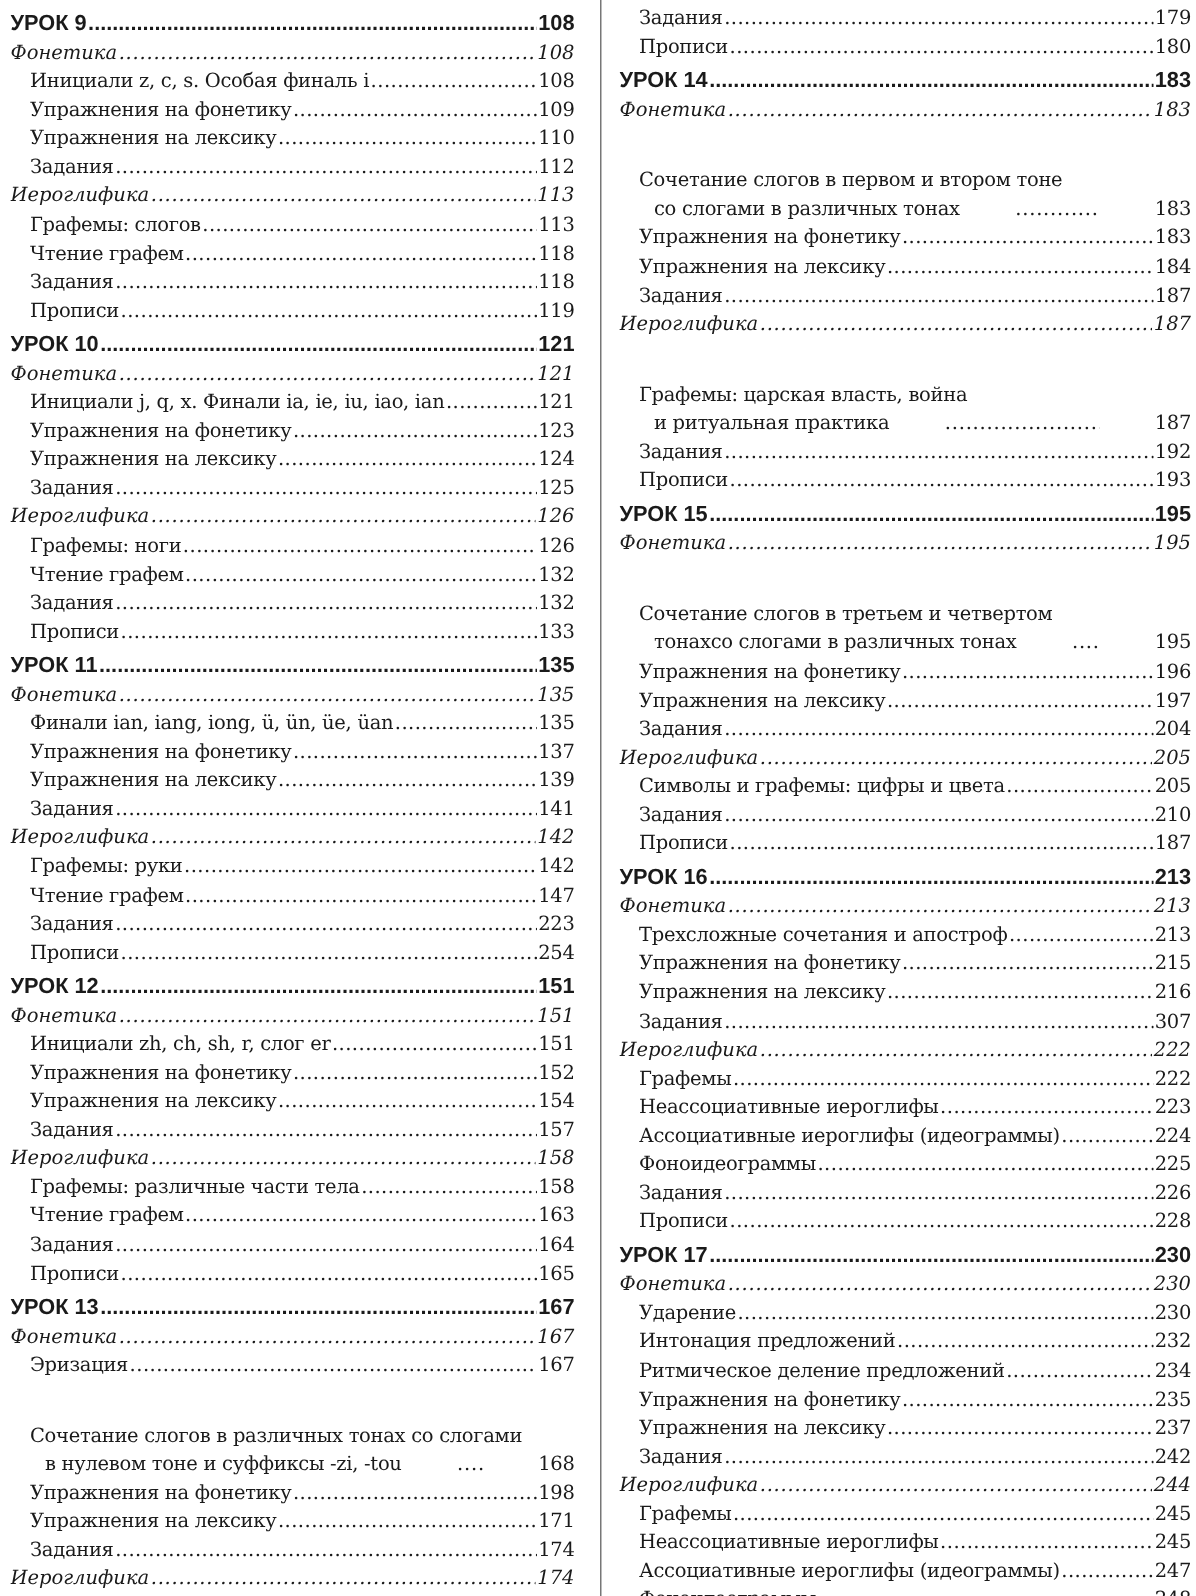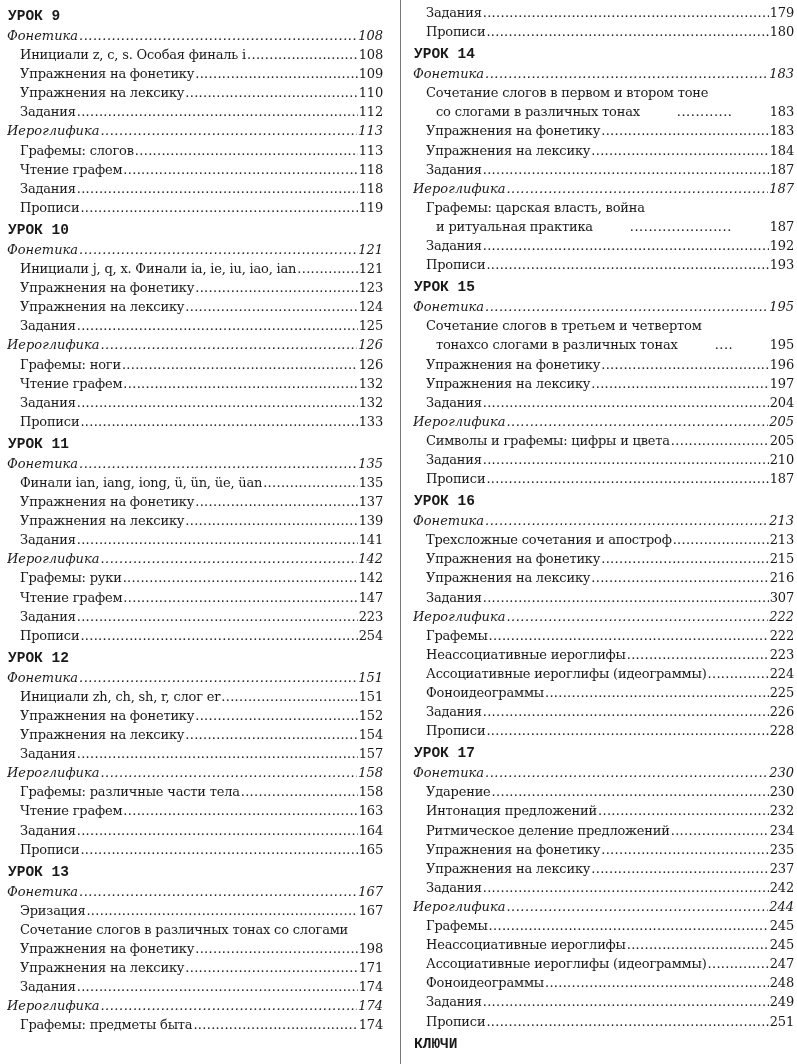--- a/index.html
+++ b/index.html
@@ -6,27 +6,27 @@
     body { width: 797px; height: 1064px; overflow: hidden; position: relative; color: #1a1a1a; }
     .col { position: absolute; top: 3px; }
     .col-left { left: 7px; width: 376px; }
     .col-right { left: 413px; width: 381px; }
     .divider { position: absolute; left: 400px; top: 0; width: 1px; height: 1064px; background: #777; }
     .row { display: flex; align-items: baseline; height: 19.1px; line-height: 19.1px; white-space: nowrap; overflow: hidden; }
     .row .label { flex: 0 0 auto; }
     .row .dots { flex: 1 1 auto; overflow: hidden; margin: 0 1px; }
     .row .dots::after { content: "................................................................................................................................................................................................................"; letter-spacing: 0.5px; }
     .row .page { flex: 0 0 auto; text-align: right; }
-    .lesson { font-family: Liberation Mono, monospace; font-weight: bold; font-size: 14.5px; margin-top: 3px; height: 20px; line-height: 20px; flex-direction: column; }
+    .lesson { font-family: Liberation Sans, sans-serif; font-weight: bold; font-size: 14.5px; margin-top: 3px; height: 20px; line-height: 20px; }
     .lesson .dots::after { letter-spacing: 0px; }
     .section { font-family: "DejaVu Serif", serif; font-style: italic; font-size: 13px; justify-content: center; }
     .item { font-family: "DejaVu Serif", serif; font-size: 13px; padding-left: 13px; letter-spacing: -0.2px; }
     .item .dots::after { letter-spacing: 0.3px; }
     .wrap { font-family: "DejaVu Serif", serif; font-size: 13px; padding-left: 13px; letter-spacing: -0.2px; }
-    .wrap .first { height: 19.1px; line-height: 19.1px; white-space: nowrap; }
+    .wrap .first { height: 19.1px; line-height: 19.1px; white-space: nowrap; margin-top: 28px; }
     .wrap .row { padding-left: 10px; gap: 36px; }
   </style>
 </head>
 <body>
 
 <div class="col col-left">
     <div class="row lesson">
       <span class="label">УРОК 9</span>
       <span class="dots"></span>
       <span class="page">108</span>
@@ -256,20 +256,25 @@
       <span class="dots"></span>
       <span class="page">167</span>
     </div>
     <div class="row item">
       <span class="label">Эризация</span>
       <span class="dots"></span>
       <span class="page">167</span>
     </div>
     <div class="wrap">
       <div class="first">Сочетание слогов в различных тонах со слогами</div>
+      <div class="row">
+        <span class="label">в нулевом тоне и суффиксы -zi, -tou</span>
+        <span class="dots"></span>
+        <span class="page">168</span>
+      </div>
     </div>
     <div class="row item">
       <span class="label">Упражнения на фонетику</span>
       <span class="dots"></span>
       <span class="page">198</span>
     </div>
     <div class="row item">
       <span class="label">Упражнения на лексику</span>
       <span class="dots"></span>
       <span class="page">171</span>

